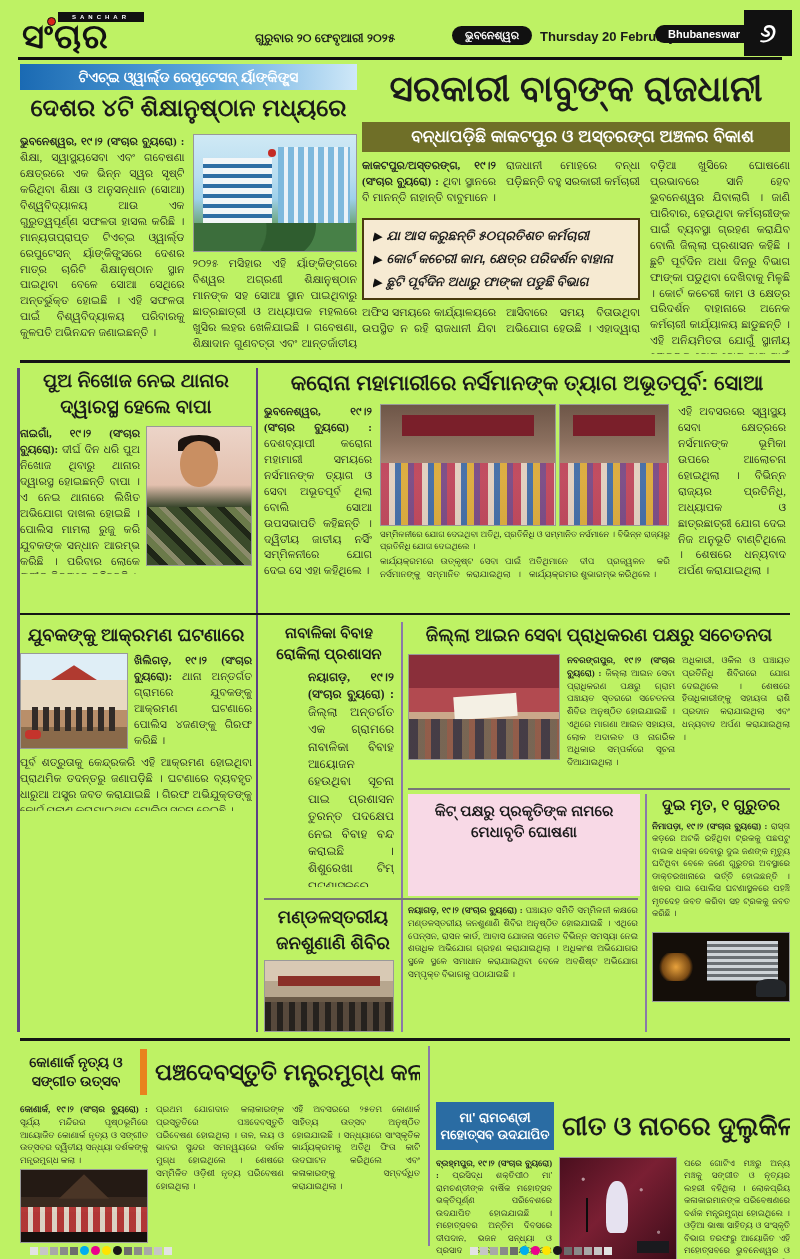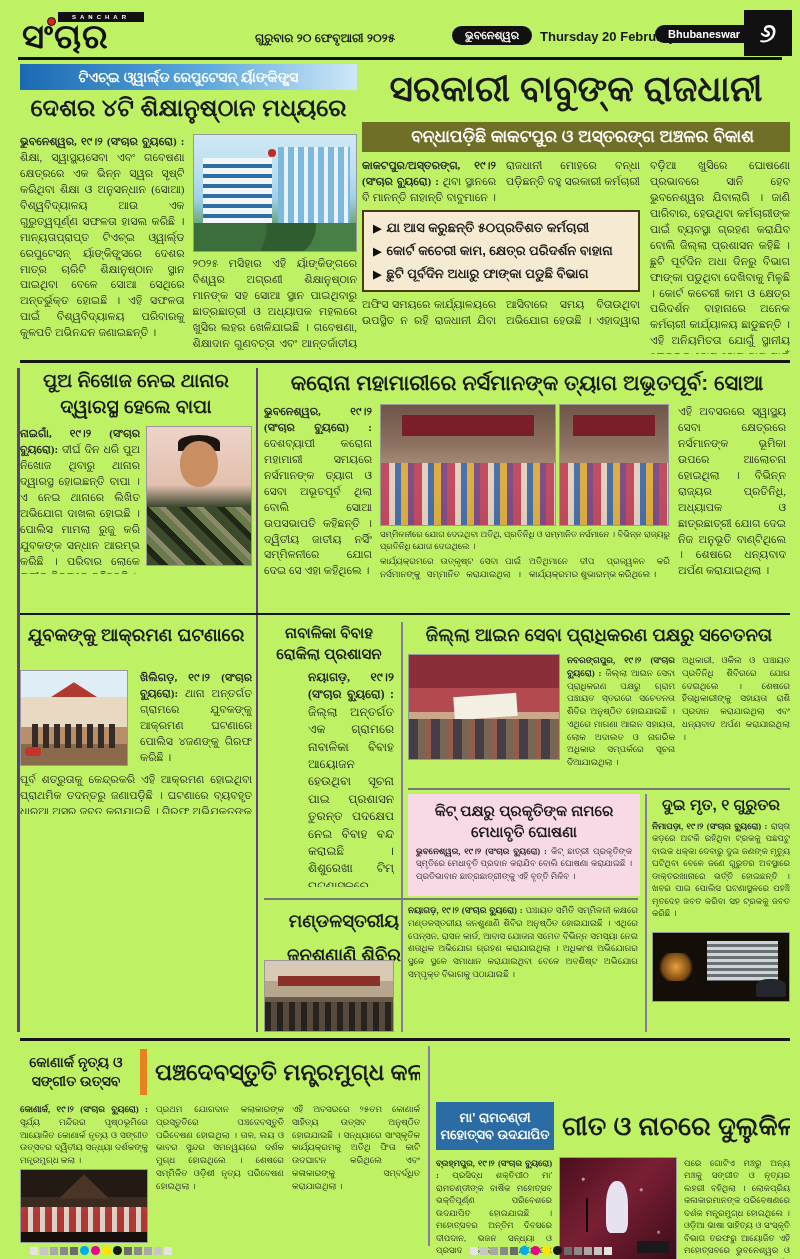--- a/index.html
+++ b/index.html
@@ -51,37 +51,37 @@
 
   
   .babu { left:362px; top:64px; width:428px; height:294px; overflow:hidden; }
   .babu-head { font-size:36px; line-height:50px; height:54px; font-weight:900; text-align:center; overflow:hidden; }
   .olive { height:30px; line-height:30px; margin-top:4px; text-align:center; color:#fff; font-size:17px; font-weight:800; }
   .babu-cols { display:flex; gap:10px; margin-top:6px; height:196px; overflow:hidden; }
   .babu-left { width:278px; }
   .babu-right { width:140px; overflow:hidden; }
   .t2col { column-count:2; column-gap:10px; height:50px; overflow:hidden; }
   .t2col-b { column-count:2; column-gap:10px; height:44px; overflow:hidden; margin-top:5px; }
-  .bullet-box { margin-top:2px; border:2.5px solid #4a3a10; padding:5px 9px; }
+  .bullet-box { margin-top:10px; border:2.5px solid #4a3a10; padding:5px 9px;font-style:italic; }
   .bullet-item { font-size:13px; font-weight:800; line-height:1.75; white-space:nowrap; overflow:hidden; }
   .bullet-item .arr { color:#111; margin-right:5px; font-size:11px; }
 
   
   .missing { left:20px; top:368px; width:232px; height:240px; overflow:hidden; }
   .m-head { font-size:19px; line-height:26px; font-weight:800; text-align:center; }
   .m-row { display:flex; gap:6px; margin-top:6px; height:148px; }
   .m-txt { flex:1; overflow:hidden; }
   .ph-portrait { width:106px; height:140px; background:linear-gradient(180deg,#ecd4c8 0%,#e3c0ae 42%,#39462c 58%,#262d1d 100%); }
   .ph-portrait .face { position:absolute; left:33px; top:14px; width:38px; height:46px; border-radius:48%; background:#c98f62; }
   .ph-portrait .hair { position:absolute; left:31px; top:8px; width:42px; height:16px; border-radius:50% 50% 0 0; background:#1c1410; }
   .ph-portrait .camo { position:absolute; bottom:0; width:100%; height:42%;
     background:repeating-linear-gradient(45deg,#3a4a2a 0 9px,#1f2617 9px 15px,#6b7a4a 15px 22px,#8a8a6a 22px 27px); }
   .arrests { left:20px; top:622px; width:232px; height:192px; overflow:hidden; }
   .a-head { font-size:18px; line-height:26px; font-weight:800; text-align:center; height:28px; overflow:hidden; }
-  .a-row { display:flex; gap:12px; margin-top:20px; height:98px; }
+  .a-row { display:flex; gap:6px; margin-top:3px; height:98px; }
   .ph-police { width:108px; height:96px; background:linear-gradient(180deg,#dfeef6 0 28%,#e8d9c2 28% 60%,#b98f6a 60% 78%,#8a6a4a 78% 100%); }
   .ph-police .roof { position:absolute; left:28%; top:12%; width:44%; height:16%; background:#b03a30; clip-path:polygon(0 100%,50% 0,100% 100%); }
   .ph-police .ppl { position:absolute; bottom:18%; left:10%; width:80%; height:26%;
     background:repeating-linear-gradient(90deg,#332c28 0 6px,transparent 6px 11px); }
   .ph-police .scoot { position:absolute; bottom:10%; left:4%; width:16px; height:9px; border-radius:4px; background:#c4342c; }
 
   
   .corona { left:264px; top:368px; width:526px; height:240px; overflow:hidden; }
   .c-head { font-size:21px; line-height:30px; height:32px; font-weight:800; text-align:center; overflow:hidden; }
   .c-row { display:flex; gap:8px; margin-top:4px; height:202px; }
@@ -109,21 +109,21 @@
   .kiit { left:408px; top:794px; width:232px; height:102px; background:#f8d9e6; padding:6px 8px; overflow:hidden; }
   .k2-head { font-size:15px; line-height:21px; font-weight:800; text-align:center; }
   .truck { left:652px; top:794px; width:138px; height:238px; overflow:hidden; }
   .t-head { font-size:15.5px; line-height:22px; font-weight:800; text-align:center; }
   .ph-truck { width:100%; height:70px; background:#140e09; margin-top:4px; }
   .ph-truck .grille { position:absolute; right:8%; top:12%; width:52%; height:58%;
     background:repeating-linear-gradient(180deg,#cfd4d8 0 3px,#6a6f73 3px 6px); }
   .ph-truck .glow { position:absolute; left:4%; top:30%; width:26%; height:40%;
     background:radial-gradient(circle,#e8a23c 0%,#7a4a14 60%,transparent 75%); }
   .ph-truck .bike { position:absolute; right:2%; bottom:6%; width:22%; height:26%; background:#23262a; border-radius:40% 40% 10% 10%; }
-  .mandal-head { left:279px; top:904px; width:130px; font-size:18px; line-height:34px; font-weight:800; text-align:center; }
+  .mandal-head { left:268px; top:904px; width:130px; font-size:18px; line-height:26px; font-weight:800; text-align:center; }
   .ph-meet { left:264px; top:960px; width:130px; height:72px; background:linear-gradient(180deg,#d8c9b4 0 28%,#b7a68e 28% 52%,#6a5a48 52% 100%); }
   .ph-meet .dais { position:absolute; top:22%; left:10%; width:80%; height:14%; background:#8a3028; }
   .ph-meet .heads { position:absolute; bottom:0; width:100%; height:42%;
     background:repeating-linear-gradient(90deg,#26221e 0 6px,#57493c 6px 12px); }
   .mandal-body { left:408px; top:904px; width:230px; height:128px; }
 
   
   .konark { left:20px; top:1046px; width:400px; height:200px; overflow:hidden; }
   .k-hdr { display:flex; gap:8px; align-items:center; height:52px; }
   .k-label { width:112px; font-size:14px; line-height:19px; font-weight:800; text-align:center; }
@@ -303,24 +303,20 @@
         <span>ଜିଲ୍ଲା ଆଇନ ସେବା ପ୍ରାଧିକରଣ ପକ୍ଷରୁ ଗ୍ରାମ ପଞ୍ଚାୟତ ସ୍ତରରେ ସଚେତନତା ଶିବିର ଅନୁଷ୍ଠିତ ହୋଇଯାଇଛି । ଏଥିରେ ମାଗଣା ଆଇନ ସହାୟତା, ଲୋକ ଅଦାଲତ ଓ ନାଗରିକ ଅଧିକାର ସମ୍ପର୍କରେ ସୂଚନା ଦିଆଯାଇଥିଲା ।</span>
       </div>
       <div class="j-col body-txt" style="font-size:8.8px;">ଅଧିକାରୀ, ଓକିଲ ଓ ପଞ୍ଚାୟତ ପ୍ରତିନିଧି ଶିବିରରେ ଯୋଗ ଦେଇଥିଲେ । ଶେଷରେ ହିତାଧିକାରୀଙ୍କୁ ସହାୟତା ରାଶି ପ୍ରଦାନ କରାଯାଇଥିଲା ଏବଂ ଧନ୍ୟବାଦ ଅର୍ପଣ କରାଯାଇଥିଲା ।</div>
     </div>
   </div>
 
   <div class="abs hrule" style="left:408px;top:788px;width:382px;height:1.5px;background:#777;"></div>
 
   <div class="abs kiit" style="background: rgb(248, 217, 230);">
     <div class="k2-head">କିଟ୍ ପକ୍ଷରୁ ପ୍ରକୃତିଙ୍କ ନାମରେ ମେଧାବୃତି ଘୋଷଣା</div>
-    <div class="body-txt" style="font-size:8.6px;margin-top:3px;height:42px;">
-      <span class="dl">ଭୁବନେଶ୍ୱର, ୧୯।୨ (ସଂଚାର ବ୍ୟୁରୋ) :</span>
-      <span>କିଟ୍ ଛାତ୍ରୀ ପ୍ରକୃତିଙ୍କ ସ୍ମୃତିରେ ମେଧାବୃତି ପ୍ରଦାନ କରାଯିବ ବୋଲି ଘୋଷଣା କରାଯାଇଛି । ପ୍ରତିଭାବାନ ଛାତ୍ରଛାତ୍ରୀଙ୍କୁ ଏହି ବୃତ୍ତି ମିଳିବ ।</span>
-    </div>
   </div>
 
   <div class="abs vrule-thin" style="left:645px;top:794px;width:1.5px;height:238px;"></div>
 
   <div class="abs truck">
     <div class="t-head">ଦୁଇ ମୃତ, ୧ ଗୁରୁତର</div>
     <div class="body-txt" style="font-size:8.6px;margin-top:4px;height:108px;">
       <span class="dl">ନିମାପଡ଼ା, ୧୯।୨ (ସଂଚାର ବ୍ୟୁରୋ) :</span>
       <span>ରାସ୍ତା କଡ଼ରେ ଅଟକି ରହିଥିବା ଟ୍ରକକୁ ପଛପଟୁ ବାଇକ ଧକ୍କା ଦେବାରୁ ଦୁଇ ଜଣଙ୍କ ମୃତ୍ୟୁ ଘଟିଥିବା ବେଳେ ଜଣେ ଗୁରୁତର ଅବସ୍ଥାରେ ଡାକ୍ତରଖାନାରେ ଭର୍ତ୍ତି ହୋଇଛନ୍ତି । ଖବର ପାଇ ପୋଲିସ ଘଟଣାସ୍ଥଳରେ ପହଞ୍ଚି ମୃତଦେହ ଜବତ କରିବା ସହ ଟ୍ରକକୁ ଜବତ କରିଛି ।</span>
     </div>

